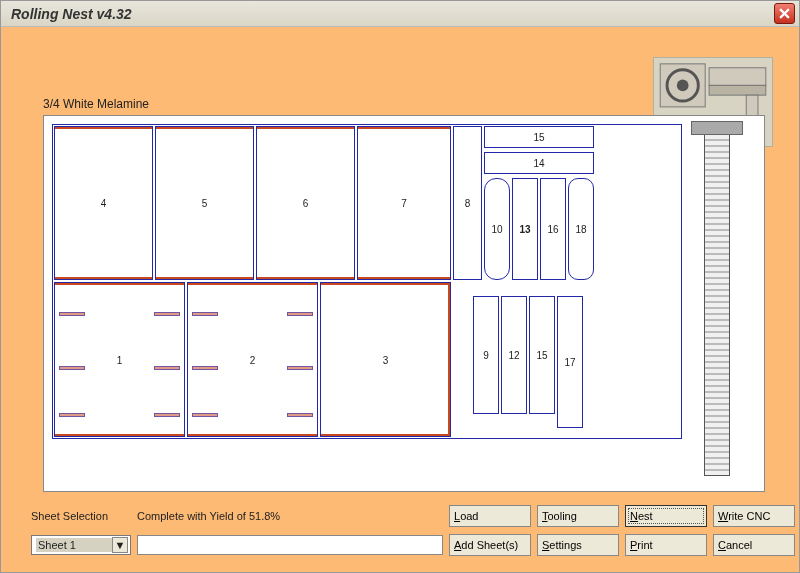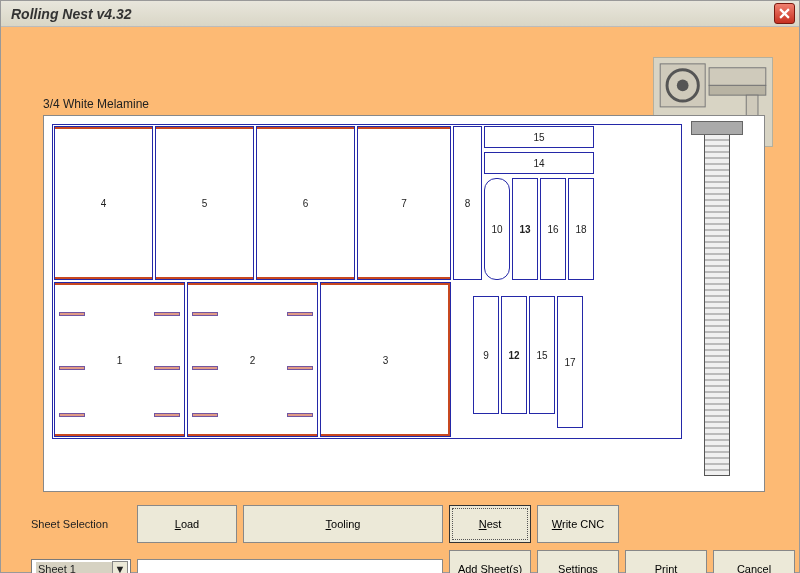--- a/index.html
+++ b/index.html
@@ -114,26 +114,26 @@
     top: 478px;
     display: grid;
     grid-template-columns: 100px 100px 200px repeat(4, 82px);
     column-gap: 6px;
     row-gap: 7px;
     align-items: center;
   }
   .lbl { font-size:11px; color:#222; white-space:nowrap; }
   .status { font-size:11px; color:#222; white-space:nowrap; grid-column: 2 / span 2;}
   .btn {
-    height: 38px;
+    height: 22px;
     background: #ece9d8;
     border: 1px solid #888;
     font-size: 11px;
     cursor: pointer;
-    text-align: center;
+    text-align: left;
     padding: 0 4px;
   }
   .btn.focus {
     border: 1px solid #333;
     outline: 1px dotted #555;
     outline-offset: -4px;
     font-weight: normal;
   }
   .select {
     height: 20px;
@@ -247,41 +247,42 @@
           </div>
           <div class="part" style="left: 440px; top: 62px; width: 26px; height: 102px; border-radius: 12px;">
             <div class="num">10</div>
           </div>
           <div class="part" style="left: 468px; top: 62px; width: 26px; height: 102px; font-weight: bold;">
             <div class="num">13</div>
           </div>
           <div class="part" style="left: 496px; top: 62px; width: 26px; height: 102px;">
             <div class="num">16</div>
           </div>
-          <div class="part" style="left: 524px; top: 62px; width: 26px; height: 102px;">
+          <div class="part" style="left: 524px; top: 62px; width: 26px; height: 102px; border-radius: 10px;">
             <div class="num">18</div>
           </div>
           <div class="part" style="left: 429px; top: 180px; width: 26px; height: 118px;">
             <div class="num">9</div>
           </div>
-          <div class="part" style="left: 457px; top: 180px; width: 26px; height: 118px; font-weight: bold;">
+          <div class="part" style="left: 457px; top: 180px; width: 26px; height: 118px;">
             <div class="num">12</div>
           </div>
           <div class="part" style="left: 485px; top: 180px; width: 26px; height: 118px;">
             <div class="num">15</div>
           </div>
           <div class="part" style="left: 513px; top: 180px; width: 26px; height: 132px;">
             <div class="num">17</div>
           </div>
         </div>
     </div>
 
     <div class="controls">
 
       <div class="lbl">Sheet Selection</div>
+      <div class="status">Complete with Yield of 51.8%</div>
       <button class="btn"><span class="u">L</span><span>oad</span></button>
       <button class="btn"><span class="u">T</span><span>ooling</span></button>
       <button class="btn focus"><span class="u">N</span><span>est</span></button>
       <button class="btn"><span class="u">W</span><span>rite CNC</span></button>
 
       <div class="select">
         <div class="val">Sheet 1</div>
         <div class="arrow">▼</div>
       </div>
       <div class="textfield"></div>

